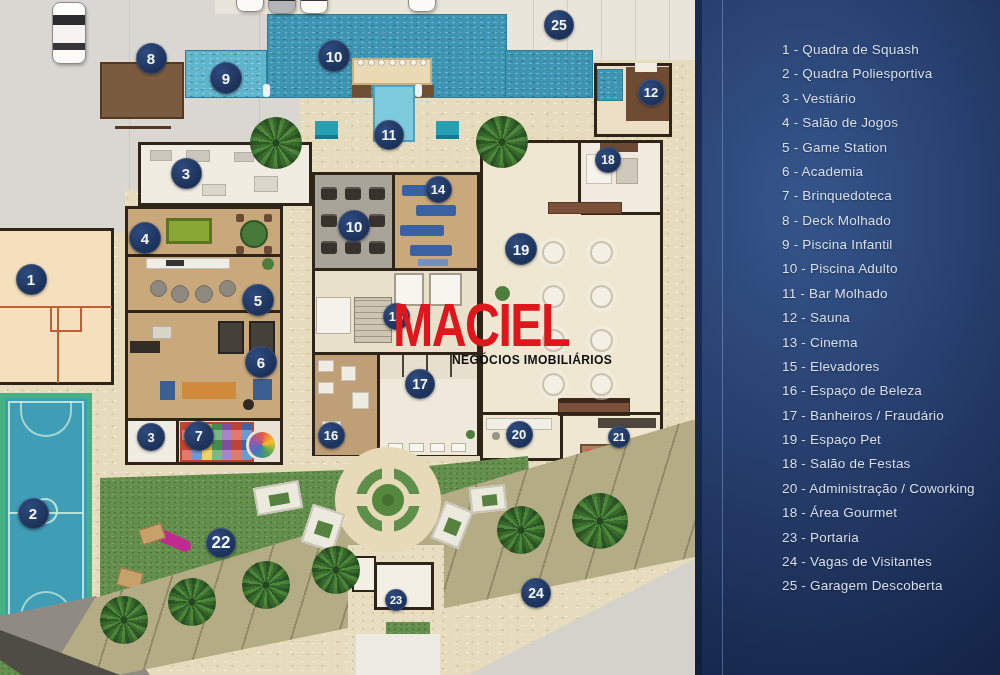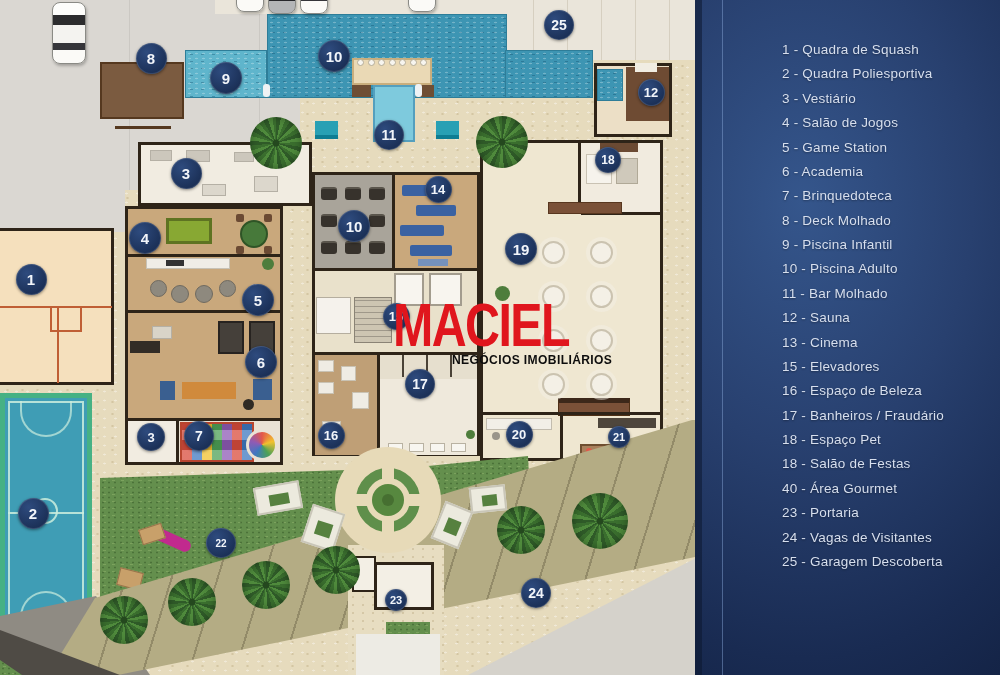--- a/index.html
+++ b/index.html
@@ -316,23 +316,24 @@
         <li>7 - Brinquedoteca</li>
         <li>8 - Deck Molhado</li>
         <li>9 - Piscina Infantil</li>
         <li>10 - Piscina Adulto</li>
         <li>11 - Bar Molhado</li>
         <li>12 - Sauna</li>
         <li>13 - Cinema</li>
         <li>15 - Elevadores</li>
         <li>16 - Espaço de Beleza</li>
         <li>17 - Banheiros / Fraudário</li>
-        <li>18 - Espaço Pet</li>
+        <li>19 - Espaço Pet</li>
         <li>18 - Salão de Festas</li>
-        <li>40 - Área Gourmet</li>
+        <li>20 - Administração / Coworking</li>
+        <li>18 - Área Gourmet</li>
         <li>23 - Portaria</li>
         <li>24 - Vagas de Visitantes</li>
         <li>25 - Garagem Descoberta</li>
       </ul>
   </aside>
 <div class="badge" style="left: 15.5px; top: 263.5px; width: 31px; height: 31px; font-size: 15px;">
       <span>1</span>
     </div>
     <div class="badge" style="left: 17.5px; top: 497.5px; width: 31px; height: 31px; font-size: 15px;">
       <span>2</span>
@@ -390,21 +391,21 @@
     </div>
     <div class="badge" style="left: 505px; top: 233px; width: 32px; height: 32px; font-size: 15px;">
       <span>19</span>
     </div>
     <div class="badge" style="left: 505.5px; top: 420.5px; width: 27px; height: 27px; font-size: 13px;">
       <span>20</span>
     </div>
     <div class="badge" style="left: 608px; top: 426px; width: 22px; height: 22px; font-size: 11px;">
       <span>21</span>
     </div>
-    <div class="badge" style="left: 206px; top: 528px; width: 30px; height: 30px; font-size: 10px;">
+    <div class="badge" style="left: 206px; top: 528px; width: 30px; height: 30px; font-size: 17px;">
       <span>22</span>
     </div>
     <div class="badge" style="left: 385px; top: 589px; width: 22px; height: 22px; font-size: 11px;">
       <span>23</span>
     </div>
     <div class="badge" style="left: 521px; top: 578px; width: 30px; height: 30px; font-size: 14px;">
       <span>24</span>
     </div>
     <div class="badge" style="left: 544px; top: 10px; width: 30px; height: 30px; font-size: 14px;">
       <span>25</span>

